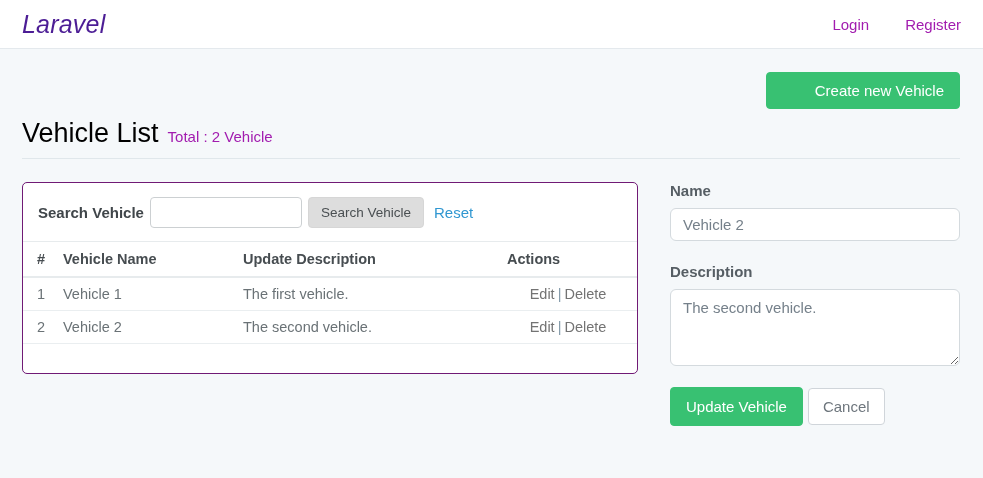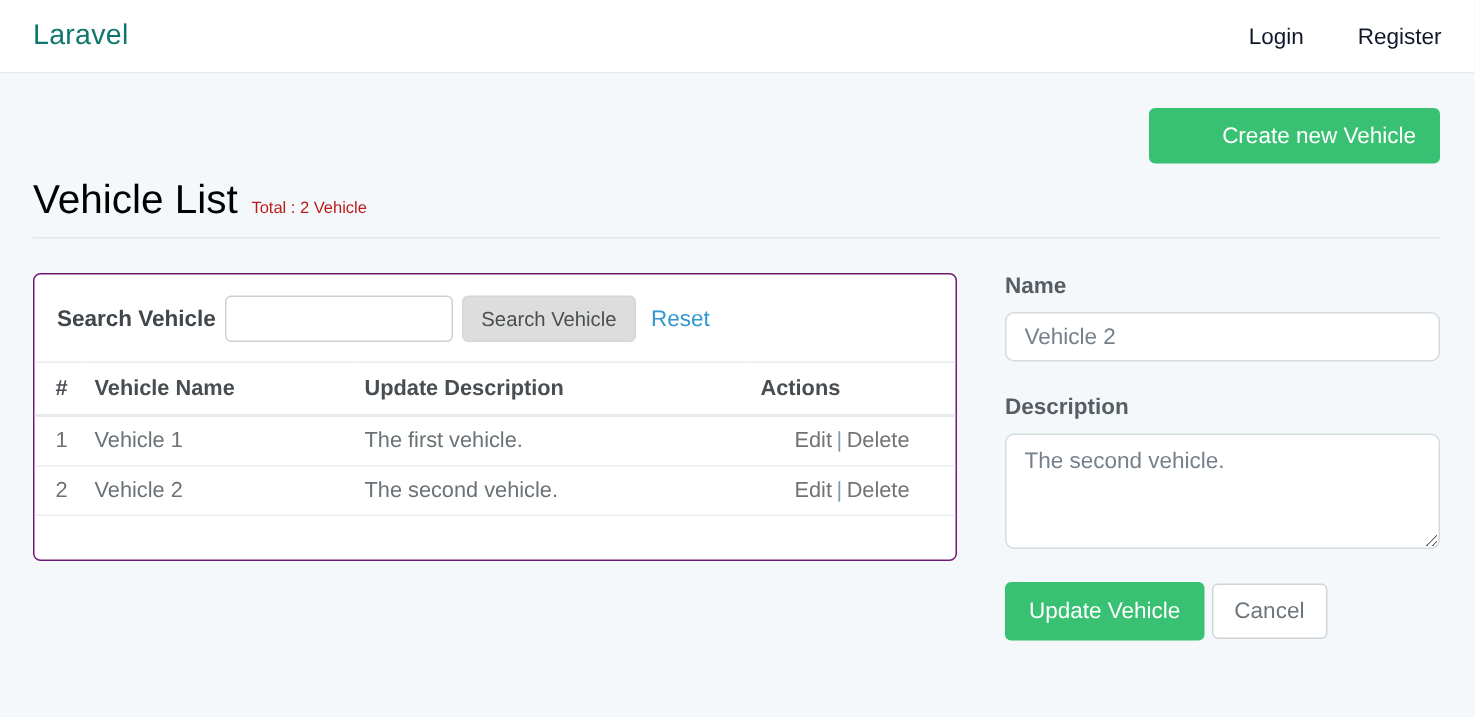--- a/index.html
+++ b/index.html
@@ -11,35 +11,35 @@
     color: #636b6f;
     overflow: hidden;
   }
   
   .navbar {
     height: 49px; background: #ffffff;
     border-bottom: 1px solid #e4e9ed;
     display: flex; align-items: center; justify-content: space-between;
     padding: 0 22px;
   }
-  .brand { font-size: 19px; color: #0f766e; letter-spacing: .2px; text-decoration: none; cursor: pointer; }
+  .brand { font-size: 25px; color: #4c1d95; letter-spacing: .2px; text-decoration: none; cursor: pointer; font-style: italic; }
   .nav-links { display: flex; gap: 36px; padding-right: 0; }
-  .nav-link { font-size: 15px; color: #0f172a; text-decoration: none; cursor: pointer; }
+  .nav-link { font-size: 15px; color: #a21caf; text-decoration: none; cursor: pointer; }
   
   .container { padding: 23px 23px 0 22px; }
   .top-actions { display: flex; justify-content: flex-end; }
   .btn {
     display: inline-block; border: 1px solid transparent;
     border-radius: 4px; font-size: 15px; line-height: 19px;
     padding: 8px 15px; cursor: pointer; font-family: inherit;
   }
   .btn-green { background: #38c172; color: #ffffff; border-color: #38c172; padding-left: 48px; }
   .page-heading { margin-top: 9px; display: flex; align-items: baseline; }
   .page-title { font-size: 27px; font-weight: 400; color: #000000; margin: 0; }
-  .page-subtitle { font-size: 11px; color: #b91c1c; margin-left: 9px; }
+  .page-subtitle { font-size: 15px; color: #a21caf; margin-left: 9px; }
   hr.rule { border: none; border-top: 1px solid #e0e7eb; margin: 9px 0 0 0; }
   
   .columns { display: flex; align-items: flex-start; margin-top: 23px; }
   
   .card {
     width: 616px; background: #ffffff;
     border: 1px solid #701a75; border-radius: 5px;
     overflow: hidden;
   }
   .search-row { display: flex; align-items: center; padding: 14px 15px 13px 15px; }

